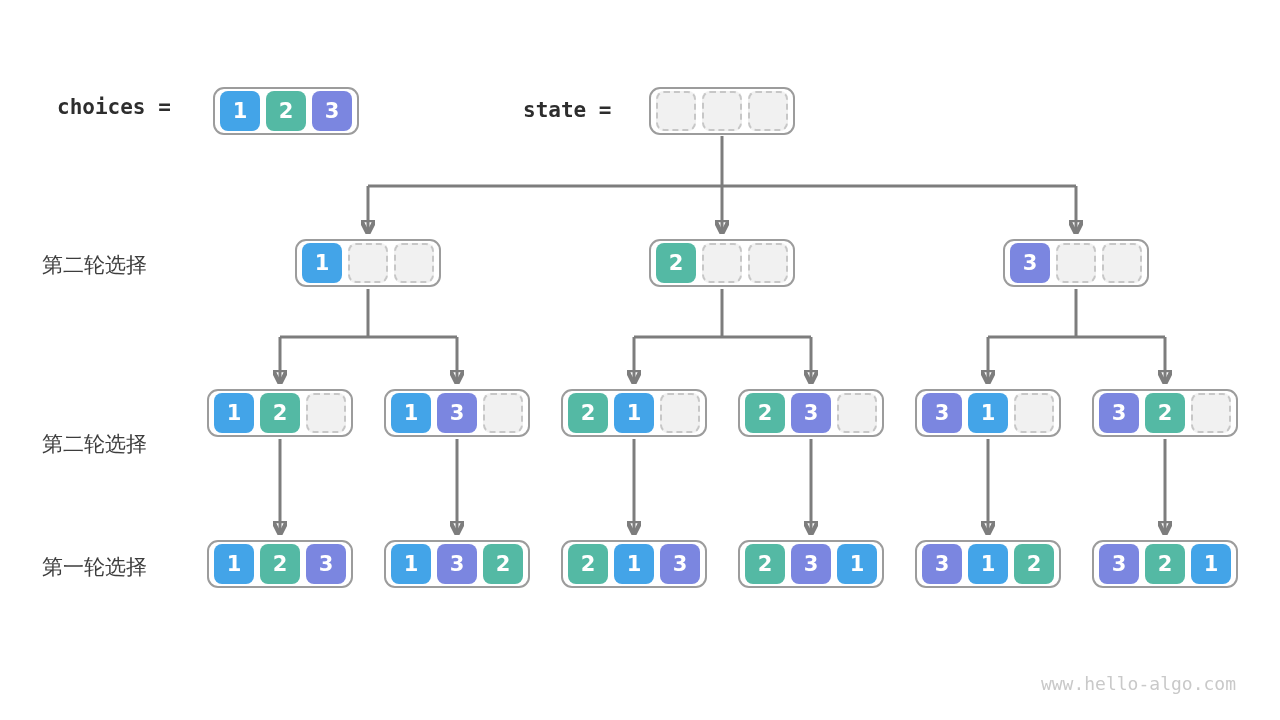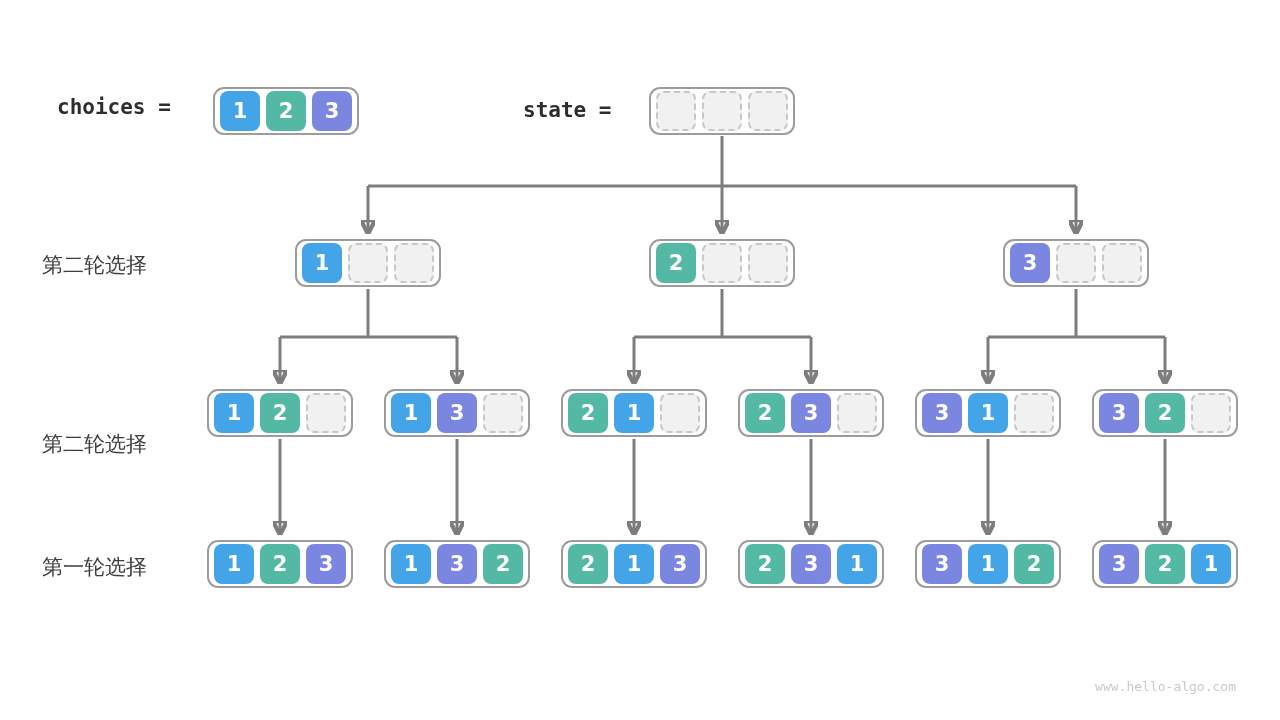--- a/index.html
+++ b/index.html
@@ -27,21 +27,21 @@
     font-family:"DejaVu Sans",sans-serif;font-size:21px;font-weight:bold;color:#ffffff;
   }
   .cell.empty{
     background:#f1f1f1;border:2px dashed #c7c7c7;color:transparent;
   }
   svg.connectors{position:absolute;left:0;top:0;pointer-events:none;}
   svg.connectors path{stroke:#7d7d7d;stroke-width:3;fill:none;}
   .watermark{
     position:absolute;right:44px;bottom:26px;
     font-family:"DejaVu Sans Mono","Liberation Mono",monospace;
-    font-size:13px;color:#c9c9c9;
+    font-size:18px;color:#c9c9c9;
   }
 </style>
 </head>
 <body>
 
 <div id="canvas">
 
   <div class="hdr-label" style="left:57px;top:95px;">choices =</div>
 
   <div class="hdr-label" style="left:523px;top:98px;">state =</div>

